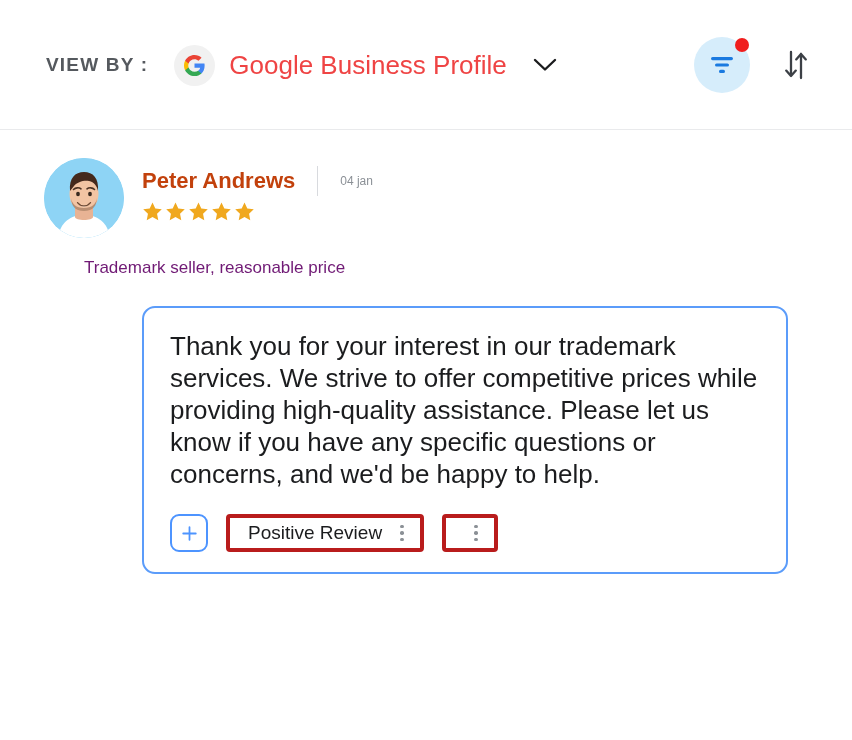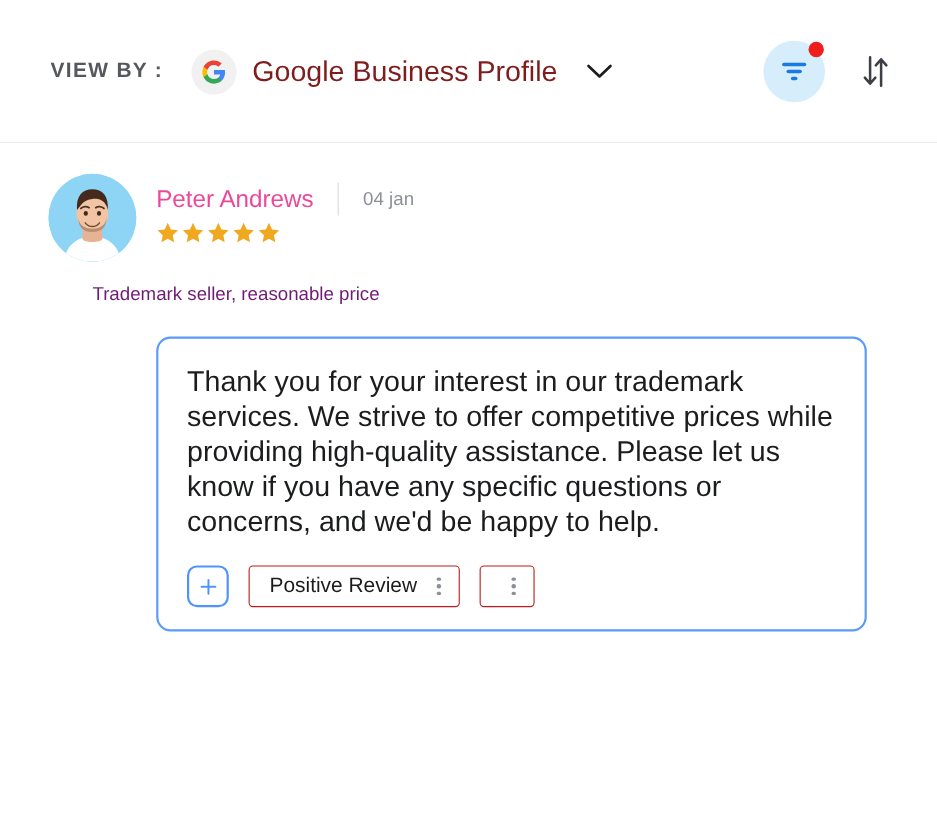--- a/index.html
+++ b/index.html
@@ -59,21 +59,21 @@
     width: 41px; height: 41px;
     border-radius: 50%;
     background: #f1f1f1;
     display: flex;
     align-items: center;
     justify-content: center;
     flex: 0 0 auto;
   }
   .source-name {
     font-size: 26px;
-    color: #7f1d1d;
+    color: #ef4444;
     white-space: nowrap;
   }
   .chev {
     margin-left: 12px;
     display: flex;
     align-items: center;
   }
   .header-spacer { flex: 1 1 auto; }
 
   .filter-btn {
@@ -125,32 +125,32 @@
 
   .reviewer-block {
     padding-top: 8px;
   }
   .reviewer-line {
     display: flex;
     align-items: center;
   }
   .reviewer-name {
     font-size: 22px;
-    font-weight: 400;
-    color: #ec4899;
+    font-weight: 700;
+    color: #c2410c;
     white-space: nowrap;
   }
   .meta-divider {
     width: 1px;
     height: 30px;
     background: #d8dade;
     margin: 0 22px;
   }
   .review-date {
-    font-size: 17px;
+    font-size: 12px;
     color: #8b9096;
     white-space: nowrap;
   }
   .stars {
     margin-top: 5px;
     display: flex;
     gap: 2px;
   }
   .review-text {
     margin-left: 40px;
@@ -189,21 +189,21 @@
     justify-content: center;
     cursor: pointer;
     box-sizing: border-box;
     flex: 0 0 auto;
   }
   .chip {
     display: flex;
     align-items: center;
     gap: 8px;
     height: 38px;
-    border: 1px solid #b91c1c;
+    border: 4px solid #b91c1c;
     border-radius: 4px;
     padding: 0 6px 0 18px;
     background: #fff;
     cursor: pointer;
     box-sizing: border-box;
   }
   .chip-label {
     font-size: 19px;
     color: #1b1c1e;
     white-space: nowrap;

